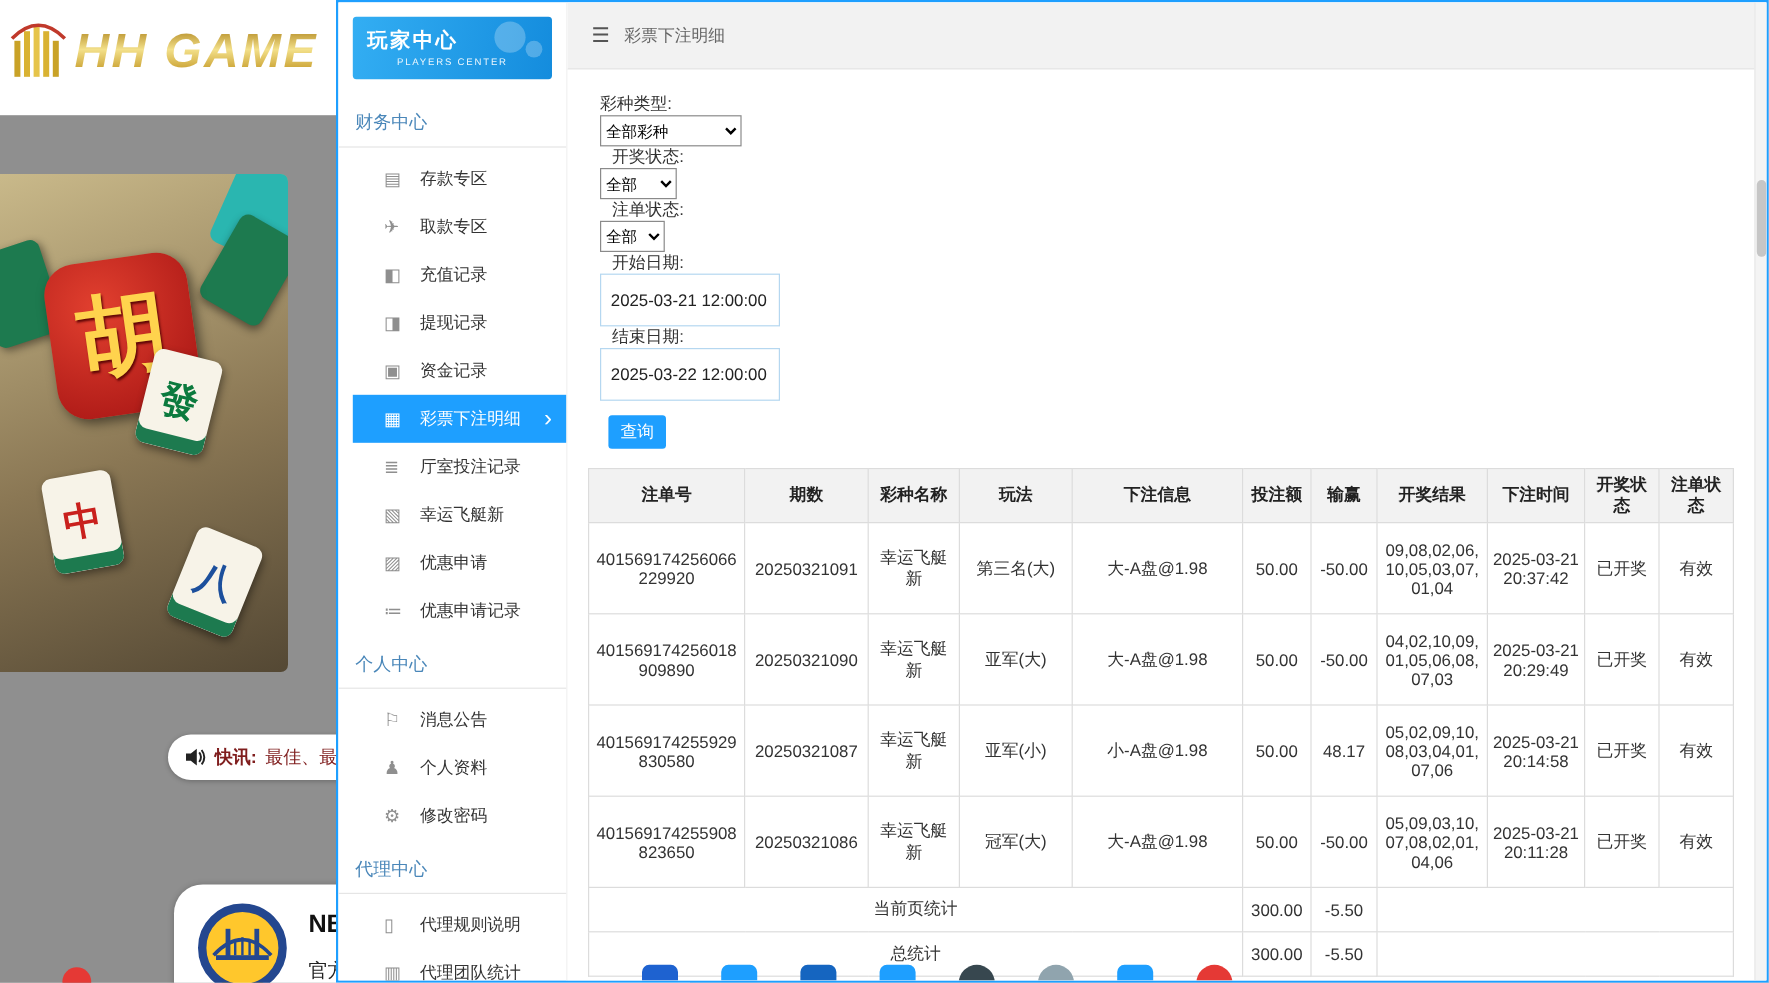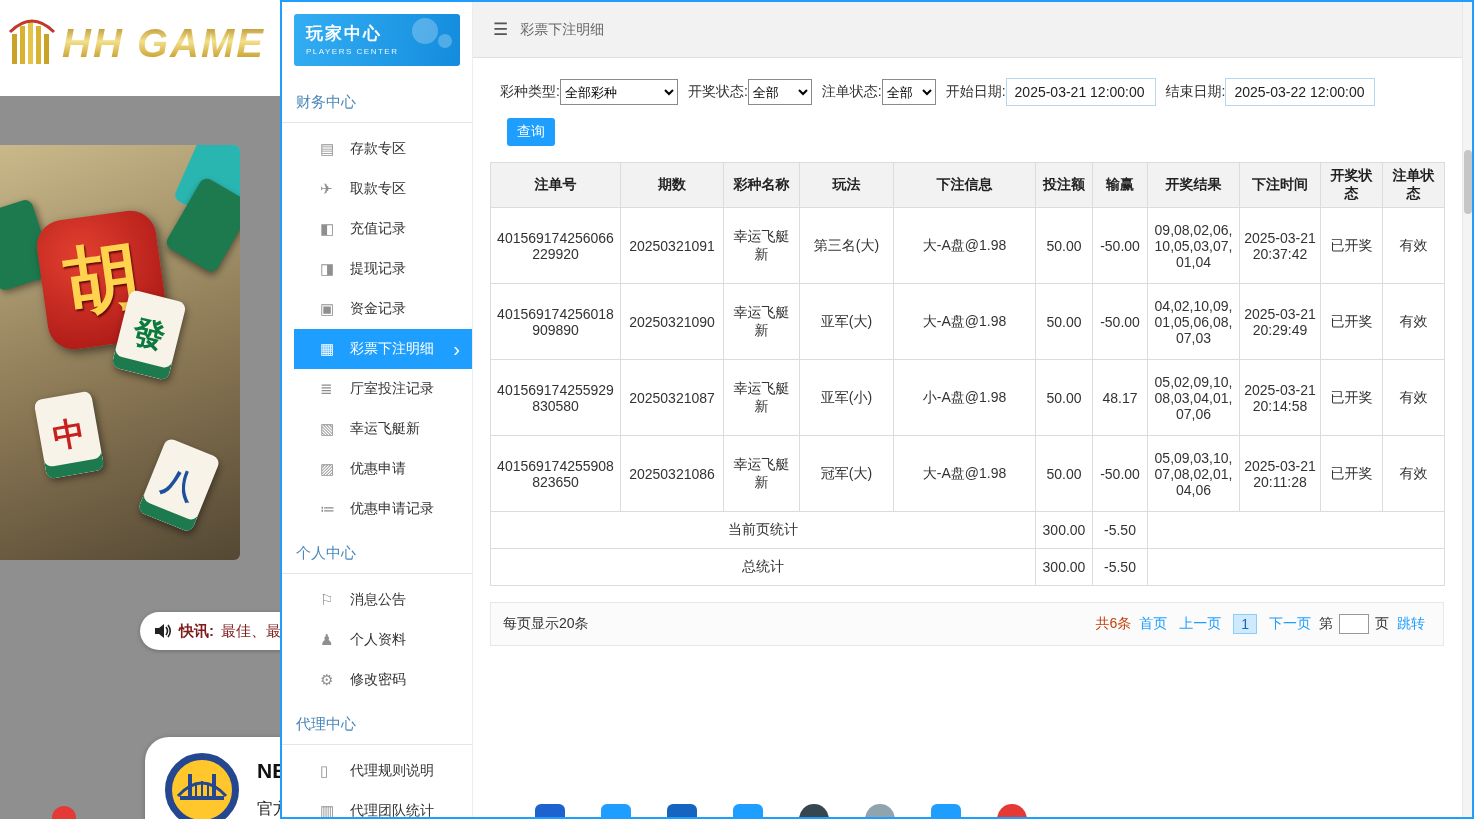--- a/index.html
+++ b/index.html
@@ -39,43 +39,43 @@
   .nba-sub { position:absolute; left:112px; top:62px; font-size:16px; color:#222; }
   .red-dot { position:absolute; left:52px; top:806px; width:24px; height:24px; border-radius:50%; background:#e53935; }
 
   
   .modal { position:absolute; left:280px; top:0; width:1194px; height:819px; background:#fff;
     border:2px solid #1E9FFF; display:flex; }
   .sidebar { width:191px; flex-shrink:0; background:#fff; border-right:1px solid #ededed; overflow:hidden; }
   .sidebar-header { position:relative; margin:12px; height:52px; border-radius:3px; overflow:hidden;
     background:linear-gradient(100deg,#33aef3 0%,#148cdd 100%); color:#fff; padding:8px 12px; }
   .sh-title { font-size:17px; font-weight:bold; letter-spacing:2px; }
-  .sh-sub { font-size:8px; letter-spacing:1.5px; margin-top:2px; opacity:.9; }
+  .sh-sub { font-size:8px; letter-spacing:1.5px; margin-top:2px; opacity:.9;text-align:center; }
   .bubble { position:absolute; border-radius:50%; background:rgba(255,255,255,.25); }
   .bub1 { width:26px; height:26px; right:22px; top:4px; }
   .bub2 { width:14px; height:14px; right:8px; top:20px; }
   .side-section-title { padding:15px 14px 10px; color:#4a87b9; font-size:15px; border-bottom:1px solid #e5e5e5; margin-bottom:6px; }
   .side-item { height:40px; display:flex; align-items:center; padding-left:26px; margin-left:12px;
     font-size:14px; color:#333; cursor:pointer; position:relative; }
   .side-icon { width:30px; color:#8f8f8f; font-size:15px; }
   .side-item.active { background:#1E9FFF; color:#fff; }
   .side-item.active .side-icon { color:#fff; }
   .chev { position:absolute; right:12px; color:#fff; font-size:20px; line-height:1; }
 
   .main { flex:1; position:relative; background:#fff; overflow:hidden; }
   .topbar { height:56px; background:#f2f2f2; border-bottom:1px solid #e0e0e0; display:flex; align-items:center;
     padding-left:20px; gap:12px; color:#555; }
   .hamburger { font-size:17px; color:#555; cursor:pointer; }
   .topbar-title { font-size:14px; color:#666; }
   .content { position:absolute; top:56px; left:0; right:10px; bottom:0; background:#fff; padding:20px 0 0 17px; overflow:hidden; }
 
-  .filter-row { display:flex; align-items:center; gap:0; padding-left:10px; font-size:14px; color:#333; }
+  .filter-row { display:flex; align-items:flex-start; gap:0; padding-left:10px; font-size:14px; color:#333;flex-direction:column; }
   .flt-select { height:26px; font-size:13px; border:1px solid #8a8a8a; background:#fff; }
   .sel-type { width:118px; } .sel-draw { width:64px; } .sel-bet { width:54px; }
-  .date-input { width:150px; height:28px; border:1px solid #b5d7f0; padding:0 8px; font-size:14px; color:#222; }
+  .date-input { width:150px; height:44px; border:1px solid #b5d7f0; padding:0 8px; font-size:14px; color:#222; }
   .filter-label { margin-left:10px; }
   .filter-label:first-child { margin-left:0; }
   .search-btn { margin:12px 0 0 17px; width:48px; height:28px; background:#1E9FFF; color:#fff; border:none;
     border-radius:3px; font-size:14px; cursor:pointer; display:block; }
 
   .bet-table { border-collapse:collapse; table-layout:fixed; width:954px; margin-top:16px; font-size:14px; color:#333; }
   .bet-table th, .bet-table td { border:1px solid #dcdcdc; text-align:center; padding:4px 4px; word-break:break-all; }
   .bet-table th { background:#f2f2f2; height:38px; font-weight:bold; color:#222; }
   .bet-table tbody.data-rows tr { height:76px; }
   .bet-table tr.summary td { height:37px; }

